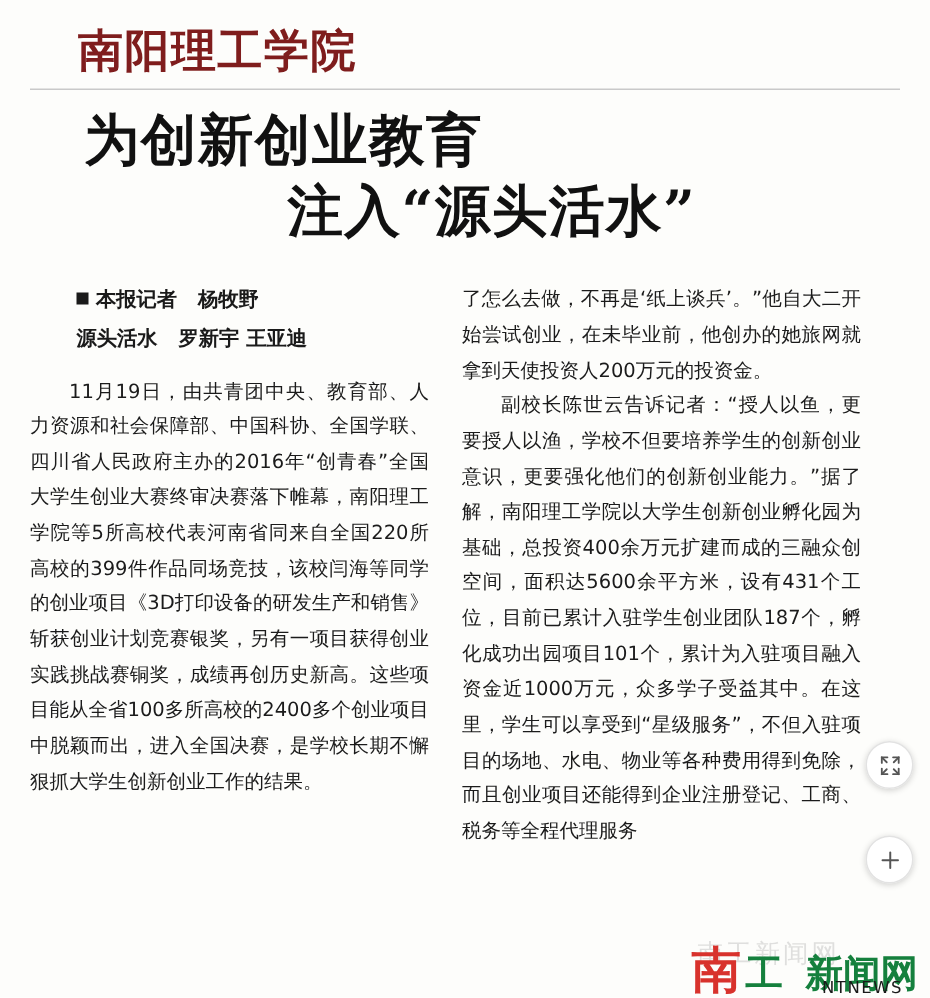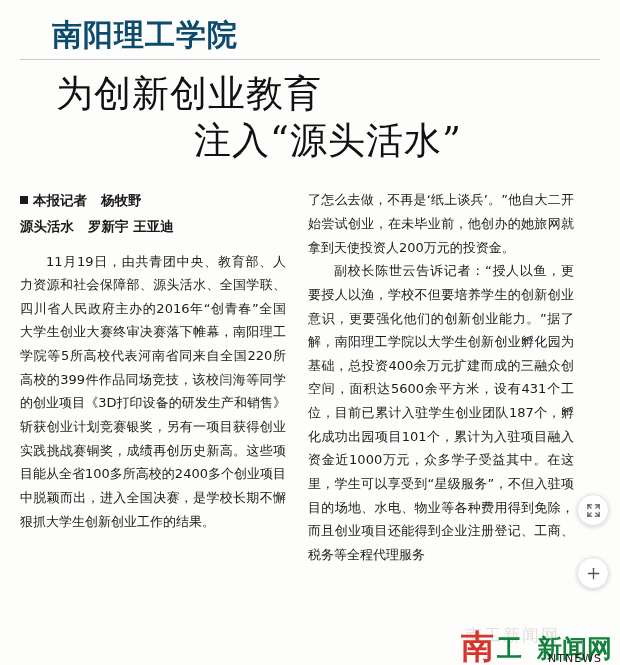--- a/index.html
+++ b/index.html
@@ -19,33 +19,33 @@
     width: 620px;
     height: 665px;
     background: #fdfdfb;
     box-sizing: border-box;
     padding: 14px 20px 0 20px;
   }
   .masthead {
     font-family: "DejaVu Serif", "Liberation Serif", serif;
     font-size: 30px;
     font-weight: 700;
-    color: #0c4a6e;
+    color: #7f1d1d;
     letter-spacing: 1px;
     line-height: 1.15;
     margin: 4px 0 2px 32px;
   }
   .rule {
     border: 0;
     border-top: 1px solid #c9c9c9;
     margin: 6px 0 10px 0;
   }
   .headline {
     font-family: "DejaVu Serif", "Liberation Serif", serif;
-    font-weight: 400;
+    font-weight: 700;
     color: #111111;
     font-size: 37px;
     line-height: 1.28;
     letter-spacing: 1px;
     margin-left: 36px;
     margin-top: 6px;
   }
   .headline .l2 {
     display: block;
     text-align: center;
@@ -59,20 +59,21 @@
     width: 266px;
     box-sizing: border-box;
   }
   .byline {
     font-family: "DejaVu Serif", "Liberation Serif", serif;
     font-weight: 700;
     font-size: 13.5px;
     color: #1a1a1a;
     line-height: 1.9;
     margin-bottom: 10px;
+    margin-left: 31px;
   }
   .byline .sq {
     display: inline-block;
     width: 8px;
     height: 8px;
     background: #1a1a1a;
     margin-right: 5px;
     vertical-align: 1px;
   }
   .byline .name {
@@ -176,21 +177,21 @@
     <div class="col col-left">
       <div class="byline">
         <div>
           <span class="sq"></span><span>本报记者</span><span class="name">杨牧野</span>
         </div>
         <div>
           <span>源头活水</span><span class="name">罗新宇  王亚迪</span>
         </div>
       </div>
       <div class="body-text">
-        <p>11月19日，由共青团中央、教育部、人力资源和社会保障部、源头活水、全国学联、四川省人民政府主办的2016年“创青春”全国大学生创业大赛终审决赛落下帷幕，南阳理工学院等5所高校代表河南省同来自全国220所高校的399件作品同场竞技，该校闫海等同学的创业项目《3D打印设备的研发生产和销售》斩获创业计划竞赛银奖，另有一项目获得创业实践挑战赛铜奖，成绩再创历史新高。这些项目能从全省100多所高校的2400多个创业项目中脱颖而出，进入全国决赛，是学校长期不懈狠抓大学生创新创业工作的结果。</p>
+        <p>11月19日，由共青团中央、教育部、人力资源和社会保障部、中国科协、全国学联、四川省人民政府主办的2016年“创青春”全国大学生创业大赛终审决赛落下帷幕，南阳理工学院等5所高校代表河南省同来自全国220所高校的399件作品同场竞技，该校闫海等同学的创业项目《3D打印设备的研发生产和销售》斩获创业计划竞赛银奖，另有一项目获得创业实践挑战赛铜奖，成绩再创历史新高。这些项目能从全省100多所高校的2400多个创业项目中脱颖而出，进入全国决赛，是学校长期不懈狠抓大学生创新创业工作的结果。</p>
       </div>
     </div>
 
     <div class="col col-right">
       <div class="body-text">
         <p class="cont">了怎么去做，不再是‘纸上谈兵’。”他自大二开始尝试创业，在未毕业前，他创办的她旅网就拿到天使投资人200万元的投资金。</p>
         <p>副校长陈世云告诉记者：“授人以鱼，更要授人以渔，学校不但要培养学生的创新创业意识，更要强化他们的创新创业能力。”据了解，南阳理工学院以大学生创新创业孵化园为基础，总投资400余万元扩建而成的三融众创空间，面积达5600余平方米，设有431个工位，目前已累计入驻学生创业团队187个，孵化成功出园项目101个，累计为入驻项目融入资金近1000万元，众多学子受益其中。在这里，学生可以享受到“星级服务”，不但入驻项目的场地、水电、物业等各种费用得到免除，而且创业项目还能得到企业注册登记、工商、税务等全程代理服务</p>
       </div>
     </div>
 

